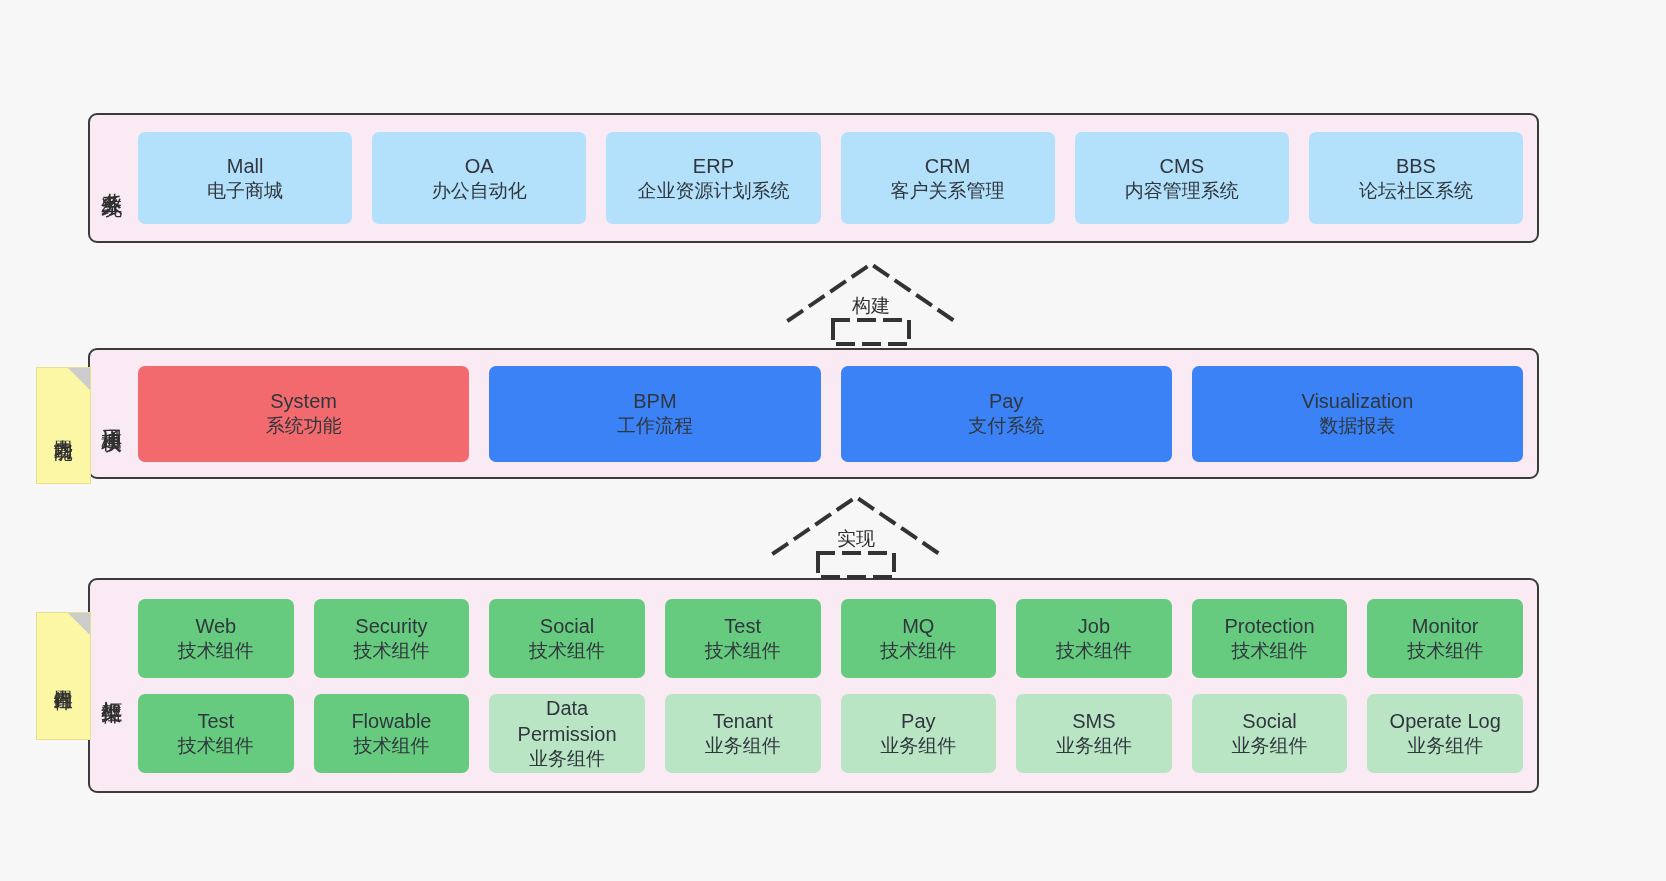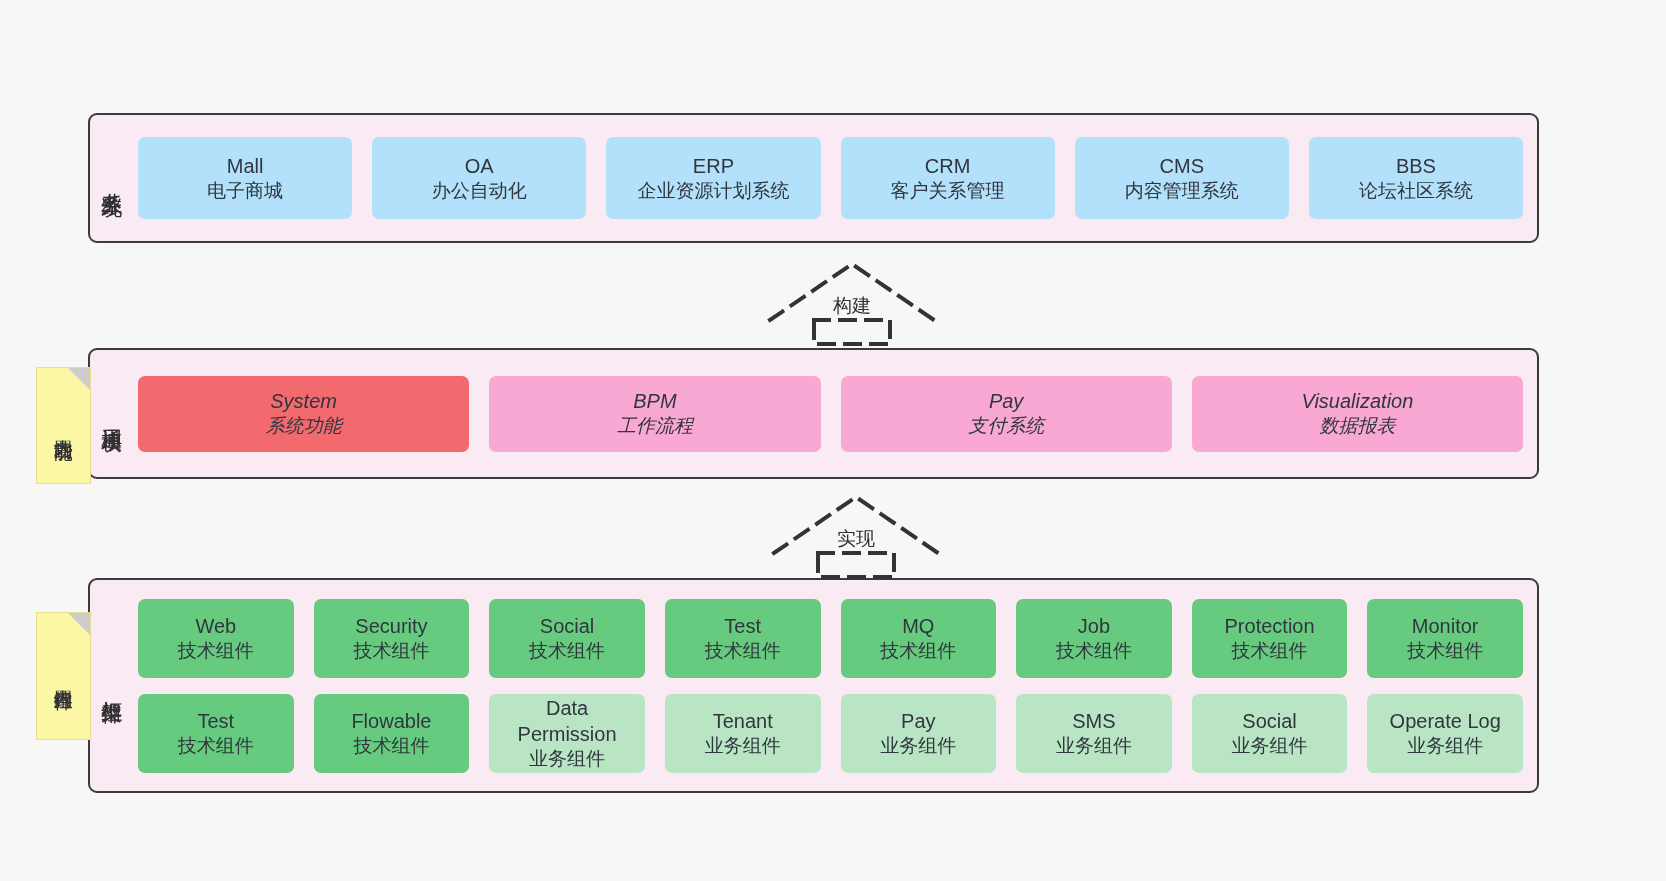--- a/index.html
+++ b/index.html
@@ -75,31 +75,31 @@
     color: #30363d;
     padding: 4px 6px;
     user-select: none;
   }
   .card .t1 { font-size: 20px; line-height: 1.3; }
   .card .t2 { font-size: 19px; line-height: 1.3; }
 
   
   .c-blue        { background: #b3e0fb; }
   .c-red         { background: #f2696e; }
-  .c-pink        { background: #f9a8d4; }
+  .c-pink        { background: #3b82f6; }
   .c-green       { background: #67cb7f; }
   .c-greenlight  { background: #b9e5c5; }
 
   
   #layer-business  { left: 88px;  top: 113px; width: 1451px; height: 130px; }
   #layer-business .layer-body  { height: 100%; }
-  #layer-business .card { height: 82px; }
+  #layer-business .card { height: 92px; }
 
   #layer-general   { left: 88px;  top: 348px; width: 1451px; height: 131px; }
-  #layer-general .card { height: 76px; font-style: italic; }
+  #layer-general .card { height: 96px; }
 
   #layer-framework { left: 88px;  top: 578px; width: 1451px; height: 215px; }
   #layer-framework .card { height: 79px; }
   #layer-framework .layer-body { gap: 16px; }
 
   
   .sticky {
     position: absolute;
     width: 53px;
     background: #fbf7a5;
@@ -138,21 +138,21 @@
   .arrow-label {
     position: absolute;
     left: 0;
     right: 0;
     text-align: center;
     font-size: 19px;
     color: #2f2f2f;
     user-select: none;
     white-space: nowrap;
   }
-  #arrow-build  { left: 766px; top: 260px; width: 172px; height: 86px; }
+  #arrow-build  { left: 785px; top: 260px; width: 172px; height: 86px; }
   #arrow-build .arrow-label { top: 33px; }
   #arrow-impl   { left: 770px; top: 493px; width: 172px; height: 86px; }
   #arrow-impl .arrow-label { top: 33px; }
 </style>
 </head>
 <body>
 
 <div id="canvas">
 
   <div class="layer" id="layer-business">

